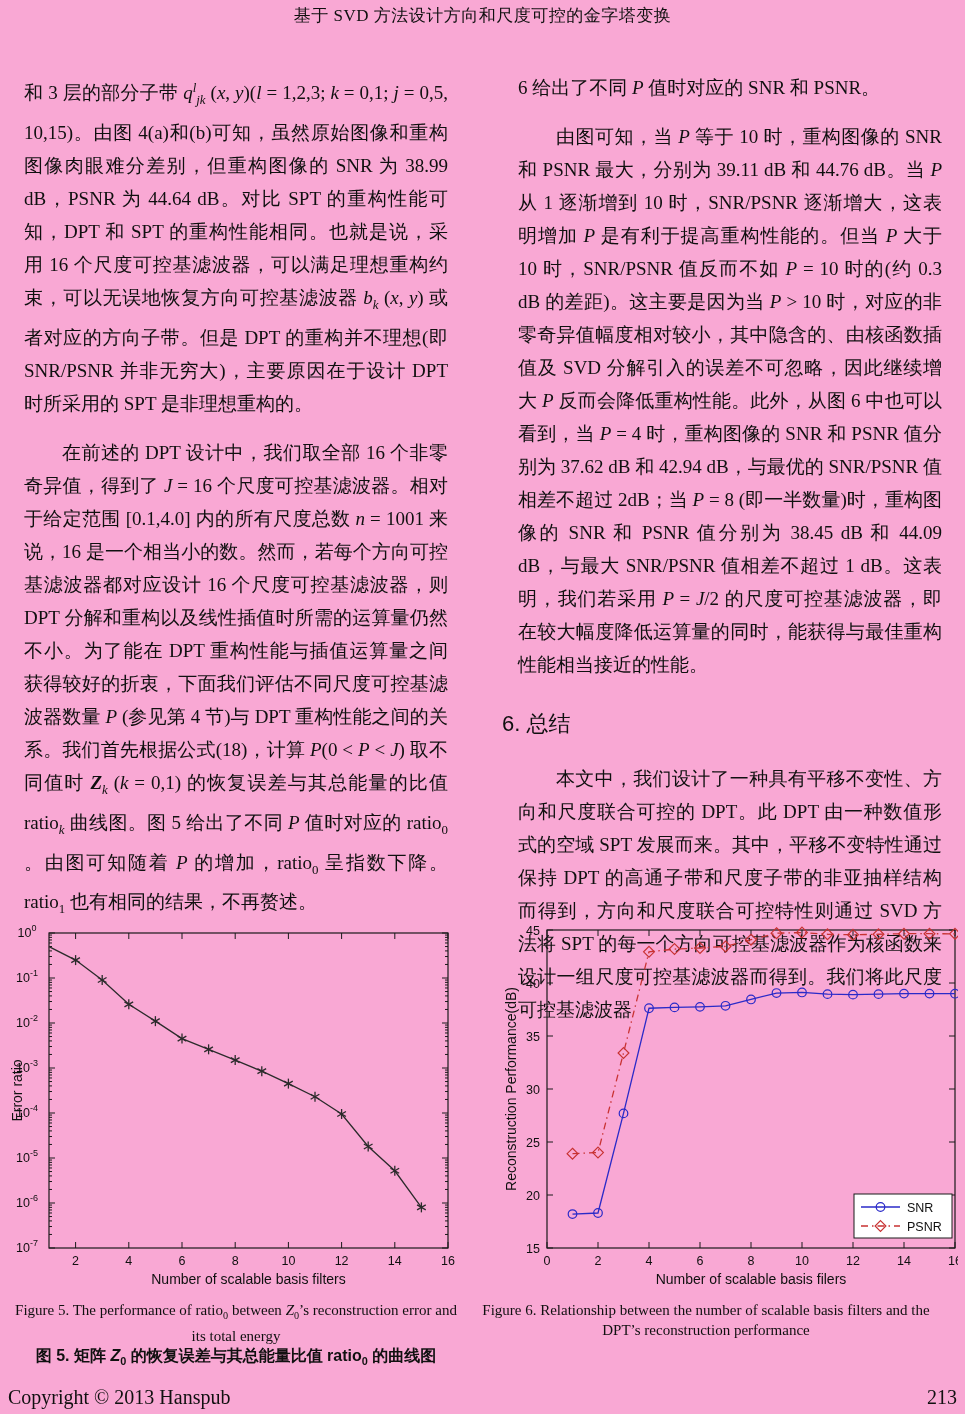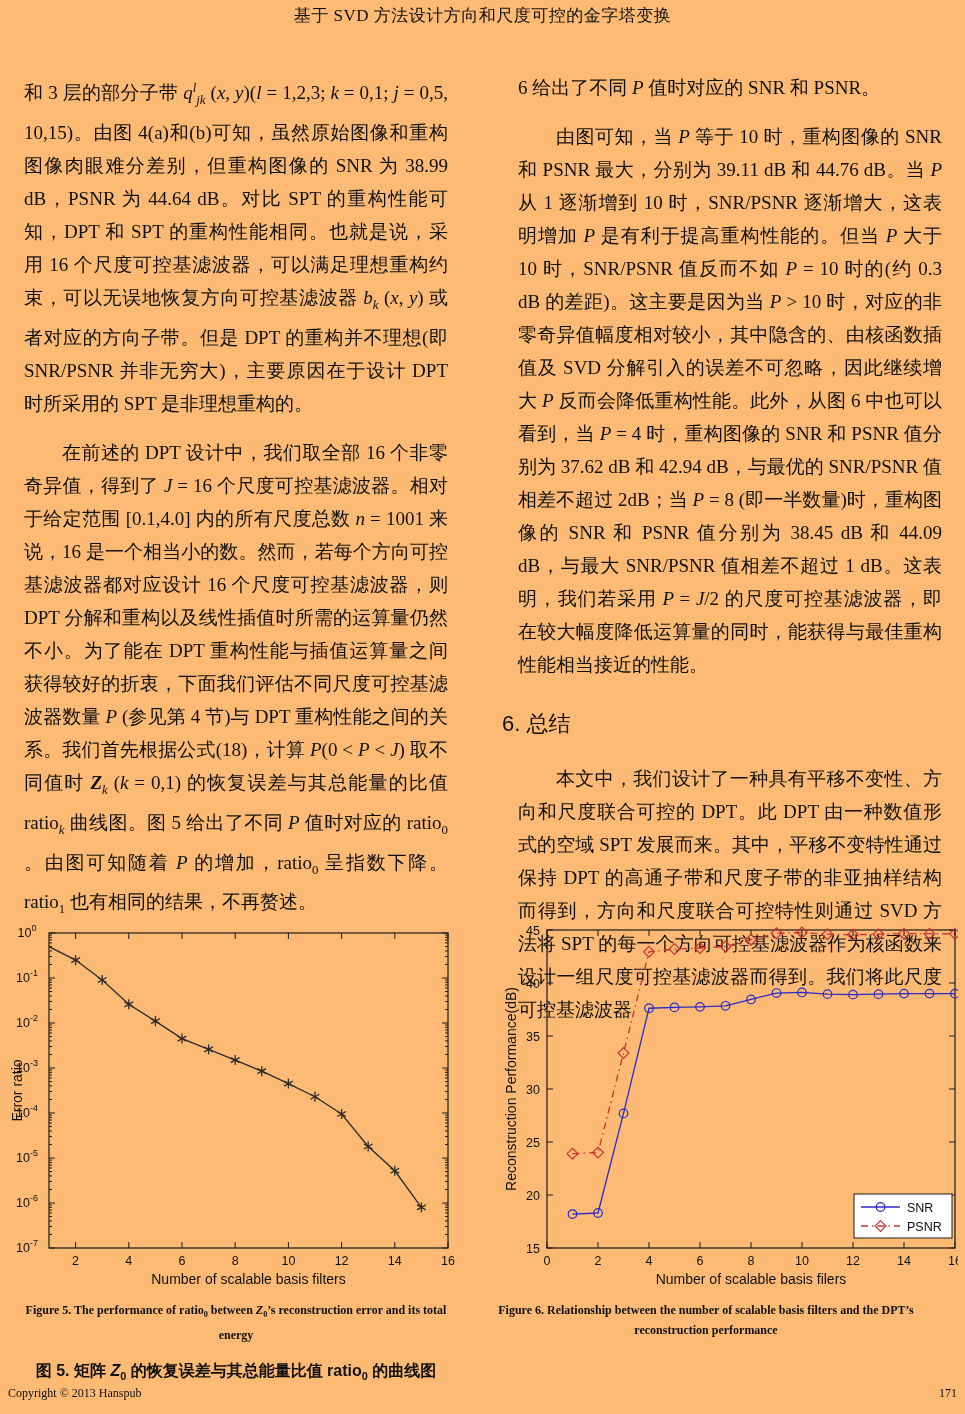--- a/index.html
+++ b/index.html
@@ -1,41 +1,41 @@
 <!DOCTYPE html>
 <html><head>
 <meta charset="utf-8">
 <style>
   html,body{margin:0;padding:0;background:#9a9a9a;}
-  .page{position:relative;width:965px;height:1414px;background:#fdba74;
+  .page{position:relative;width:965px;height:1414px;background:#f9a8d4;
         font-family:"Liberation Serif","DejaVu Serif",serif;color:#101010;overflow:hidden;}
   .header{position:absolute;top:4px;left:0;width:100%;text-align:center;
           font-size:17px;letter-spacing:.5px;}
   .col{position:absolute;top:55px;width:456px;text-align:justify;
        font-size:19px;line-height:33px;}
   .col-left{left:8px;}
   .col-right{left:502px;}
   .col p{margin:16px;}
   .col p.ind{text-indent:2em;}
   sub{font-size:68%;}
   sup{font-size:68%;}
   .sec-heading{margin:26px 0 22px 0;font-size:22px;font-weight:normal;
        font-family:"Liberation Sans","DejaVu Sans",sans-serif;}
   .fig-svg{position:absolute;}
   #fig5-svg{left:8px;top:920px;}
   #fig6-svg{left:502px;top:918px;}
   .cap{position:absolute;top:1300px;text-align:center;}
   .cap-f5{left:8px;width:456px;}
   .cap-f6{left:478px;width:456px;}
-  .cap-en{font-weight:bold;font-size:12px;line-height:20px;
+  .cap-en{font-weight:normal;font-size:15px;line-height:20px;
           font-family:"Liberation Serif","DejaVu Serif",serif;}
-  .cap-cn{font-weight:bold;font-size:16px;margin-top:16px;
+  .cap-cn{font-weight:bold;font-size:16px;margin-top:0;
           font-family:"Liberation Sans","DejaVu Sans",sans-serif;}
   .footer{position:absolute;top:1386px;left:8px;right:8px;display:flex;
-          justify-content:space-between;font-size:12px;}
+          justify-content:space-between;font-size:20px;}
   svg text{fill:#101010;}
   .tick{font:12.5px "Liberation Sans","DejaVu Sans",sans-serif;}
   .axlabel{font:14px "Liberation Sans","DejaVu Sans",sans-serif;}
 </style>
 </head>
 <body>
 
 <div class="page">
 
   <div class="header">基于 SVD 方法设计方向和尺度可控的金字塔变换</div>
@@ -360,16 +360,16 @@
     <div class="cap-en">Figure 5. The performance of ratio<sub>0</sub> between <i>Z</i><sub>0</sub>’s reconstruction error and its total energy</div>
     <div class="cap-cn">图 5. 矩阵 <i>Z</i><sub>0</sub> 的恢复误差与其总能量比值 ratio<sub>0</sub> 的曲线图</div>
   </div>
 
   <div class="cap cap-f6">
     <div class="cap-en">Figure 6. Relationship between the number of scalable basis filters and the DPT’s reconstruction performance</div>
   </div>
 
   <div class="footer">
     <span>Copyright © 2013 Hanspub</span>
-    <span>171</span>
+    <span>213</span>
   </div>
 
 </div>
 
 </body></html>

